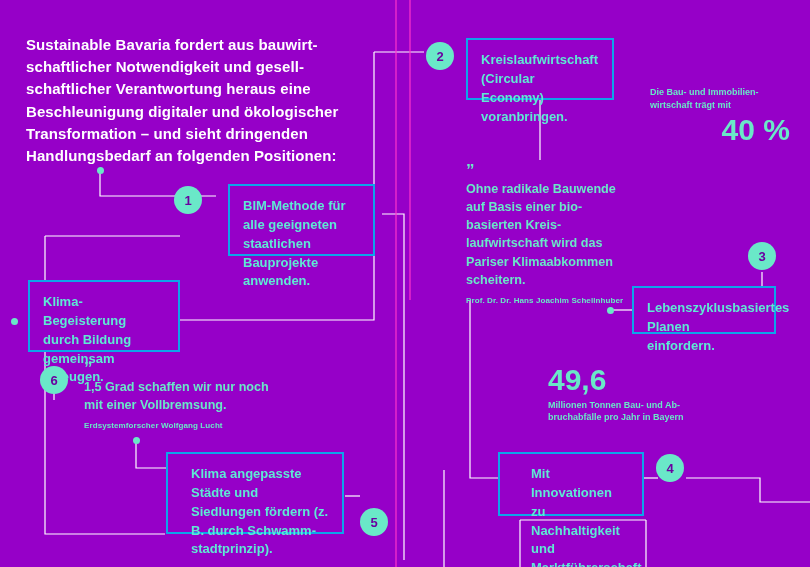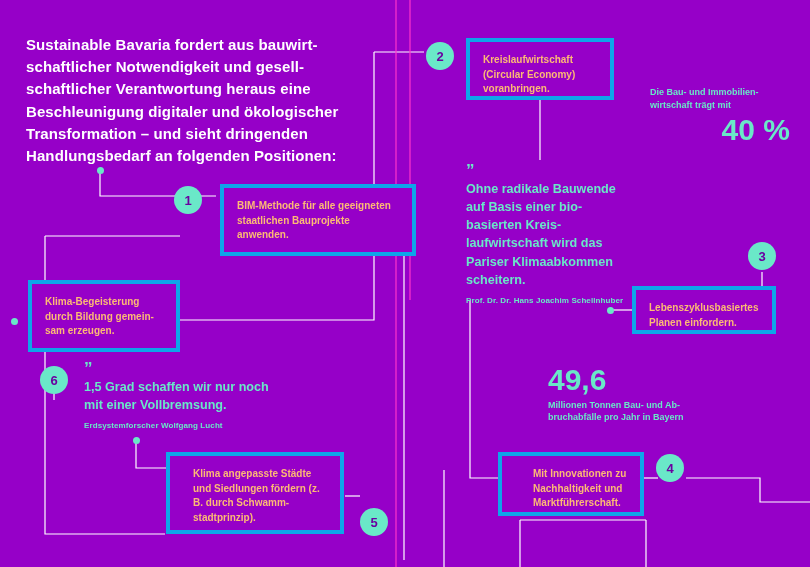--- a/index.html
+++ b/index.html
@@ -30,24 +30,24 @@
     width: 320px;
     font-size: 15px;
     font-weight: bold;
     line-height: 1.48;
     letter-spacing: 0.1px;
     color: #ffffff;
   }
   .box {
     position: absolute;
     box-sizing: border-box;
-    border: 4px solid #0ea5e9;
+    border: 2px solid #0ea5e9;
     background: #9600c8;
-    color: #fdba74;
-    font-size: 10px;
+    color: #5eead4;
+    font-size: 13px;
     font-weight: bold;
     line-height: 1.45;
     padding: 11px 13px;
   }
   .badge {
     position: absolute;
     width: 28px;
     height: 28px;
     border-radius: 50%;
     background: #6ae8c8;
@@ -144,21 +144,21 @@
       <path d="M54 377 L54 400"></path>
     </g>
     <g stroke="#ff33cc" stroke-width="1.2" fill="none">
       <path d="M396 0 L396 567"></path>
       <path d="M410 0 L410 300"></path>
     </g>
   </svg>
 
   <div class="intro">Sustainable Bavaria fordert aus bauwirt­schaftlicher Notwendigkeit und gesell­schaftlicher Verantwortung heraus eine Beschleunigung digitaler und ökologischer Transformation – und sieht dringenden Handlungsbedarf an folgenden Positionen:</div>
 
-  <div class="box" style="left:220px; top:184px; width:196px; height:72px;">
+  <div class="box" style="left:228px; top:184px; width:147px; height:72px;">
     <span>BIM-Methode für alle geeigneten staatlichen Bauprojekte anwenden.</span>
   </div>
   <div class="badge" style="left:174px; top:186px;">1</div>
   <div class="dot" style="left:97px; top:167px;"></div>
 
   <div class="box" style="left:466px; top:38px; width:148px; height:62px;">
     <span>Kreislaufwirtschaft (Circular Economy) voranbringen.</span>
   </div>
   <div class="badge" style="left:426px; top:42px;">2</div>
 

